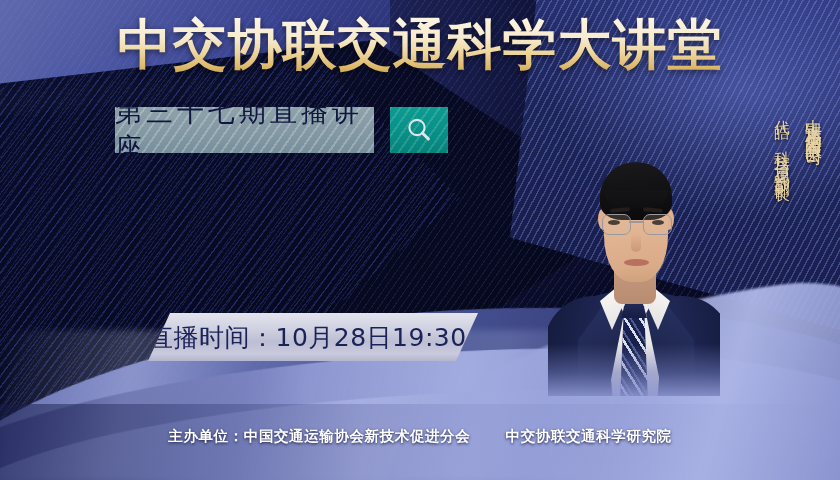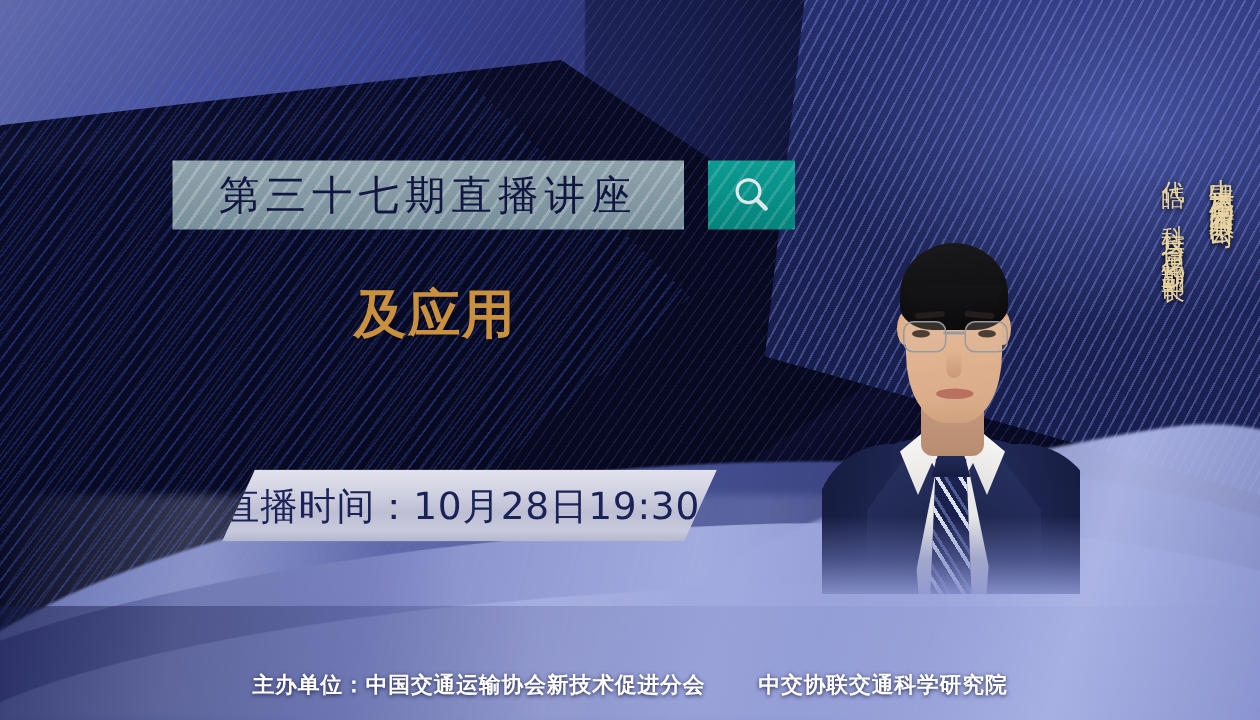--- a/index.html
+++ b/index.html
@@ -139,21 +139,21 @@
     background:linear-gradient(180deg,#fdf6e4 0%,#f7ebcf 38%,#eed79f 62%,#dcb86a 88%,#cda455 100%);
     -webkit-background-clip:text;background-clip:text;
     color:transparent;-webkit-text-fill-color:transparent;
     text-shadow:none;
     filter:drop-shadow(0 2px 3px rgba(0,0,0,.55));
     white-space:nowrap;
   }
 
   
   .sub-bar{
-    position:absolute;left:115px;top:107px;width:415px;height:46px;
+    position:absolute;left:115px;top:107px;width:333px;height:46px;
     display:flex;align-items:stretch;gap:16px;
   }
   .sub-bar-body{
     flex:1;position:relative;
     background:linear-gradient(180deg,#8ea2ab 0%,#8499a4 50%,#78909c 100%);
     display:flex;align-items:center;justify-content:center;
     overflow:hidden;
   }
   .sub-bar-body::after{
     content:"";position:absolute;inset:0;
@@ -205,21 +205,21 @@
     box-shadow:0 2px 9px rgba(0,0,0,.45);
   }
   .time-banner-text{
     font-size:25px;letter-spacing:.5px;color:#1a2257;
     font-family:"DejaVu Sans","Liberation Sans",sans-serif;
     white-space:nowrap;
   }
 
   
   .footer-text{
-    position:absolute;left:0;top:447px;width:840px;text-align:center;
+    position:absolute;left:0;top:427px;width:840px;text-align:center;
     font-size:14.5px;font-weight:bold;color:#ffffff;letter-spacing:.6px;
     font-family:"DejaVu Sans","Liberation Sans",sans-serif;
     text-shadow:0 1px 3px rgba(10,14,50,.85);
     white-space:nowrap;
   }
   .footer-text .gap{display:inline-block;width:24px;}
 
   
   .vtext{
     position:absolute;
@@ -386,35 +386,35 @@
       <div class="p-lensL"></div>
       <div class="p-lensR"></div>
       <div class="p-bridge"></div>
     </div>
     <div class="p-nose"></div>
     <div class="p-mouth"></div>
     <div class="p-chin"></div>
     <div class="portrait-fade"></div>
   </div>
 
+  <div class="main-title">中交协联交通科学大讲堂</div>
 
   <div class="sub-bar">
     <div class="sub-bar-body">
       <span class="sub-bar-text">第三十七期直播讲座</span>
     </div>
     <div class="sub-bar-icon">
       <svg width="30" height="30" viewBox="0 0 30 30" aria-hidden="true">
         <circle cx="13" cy="12.5" r="7.6" fill="none" stroke="#dfe7ea" stroke-width="2.1"></circle>
         <line x1="18.4" y1="18" x2="24.4" y2="24" stroke="#dfe7ea" stroke-width="3" stroke-linecap="round"></line>
       </svg>
     </div>
   </div>
 
   <div class="lecture-title">
-    <span class="ln2">及应用</span>
   </div>
 
   <div class="time-banner">
     <span class="time-banner-text">直播时间：10月28日19:30</span>
   </div>
 
   <div class="vtext vtext-org">中铁大桥局集团有限公司</div>
   <div class="vtext vtext-person">代皓  科技与信息化部副部长</div>
 
   <div class="footer-text">

